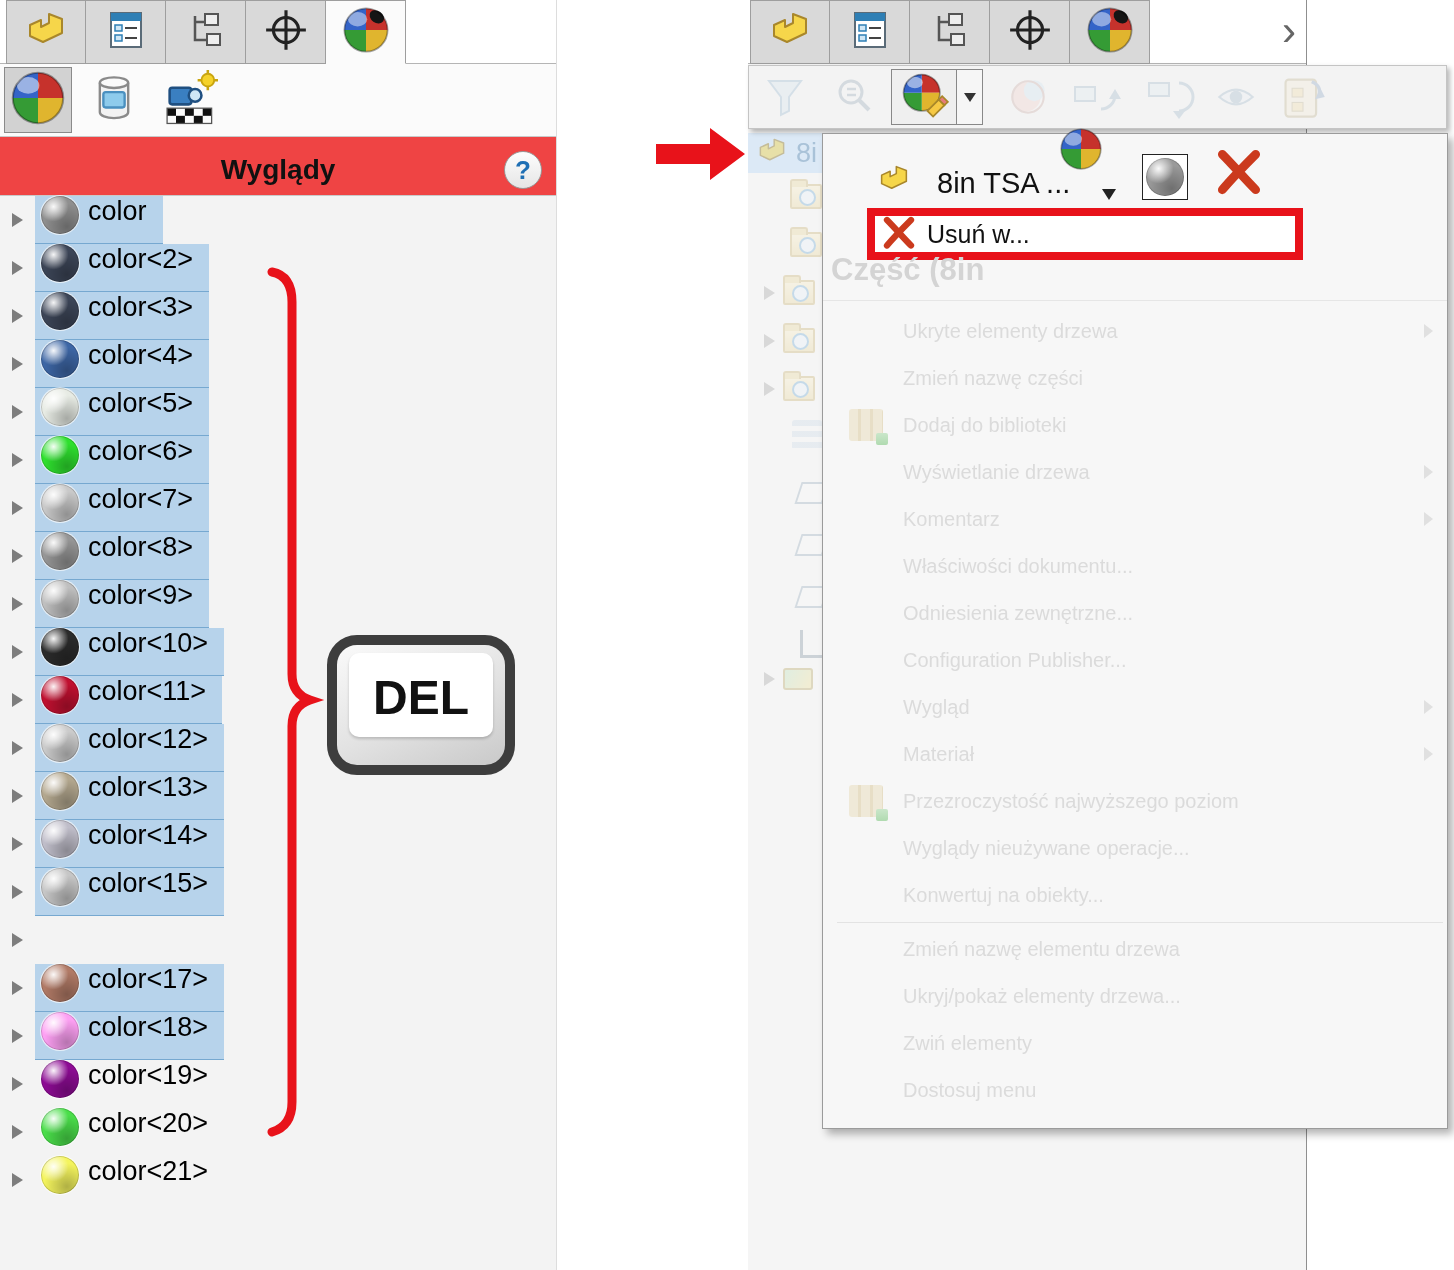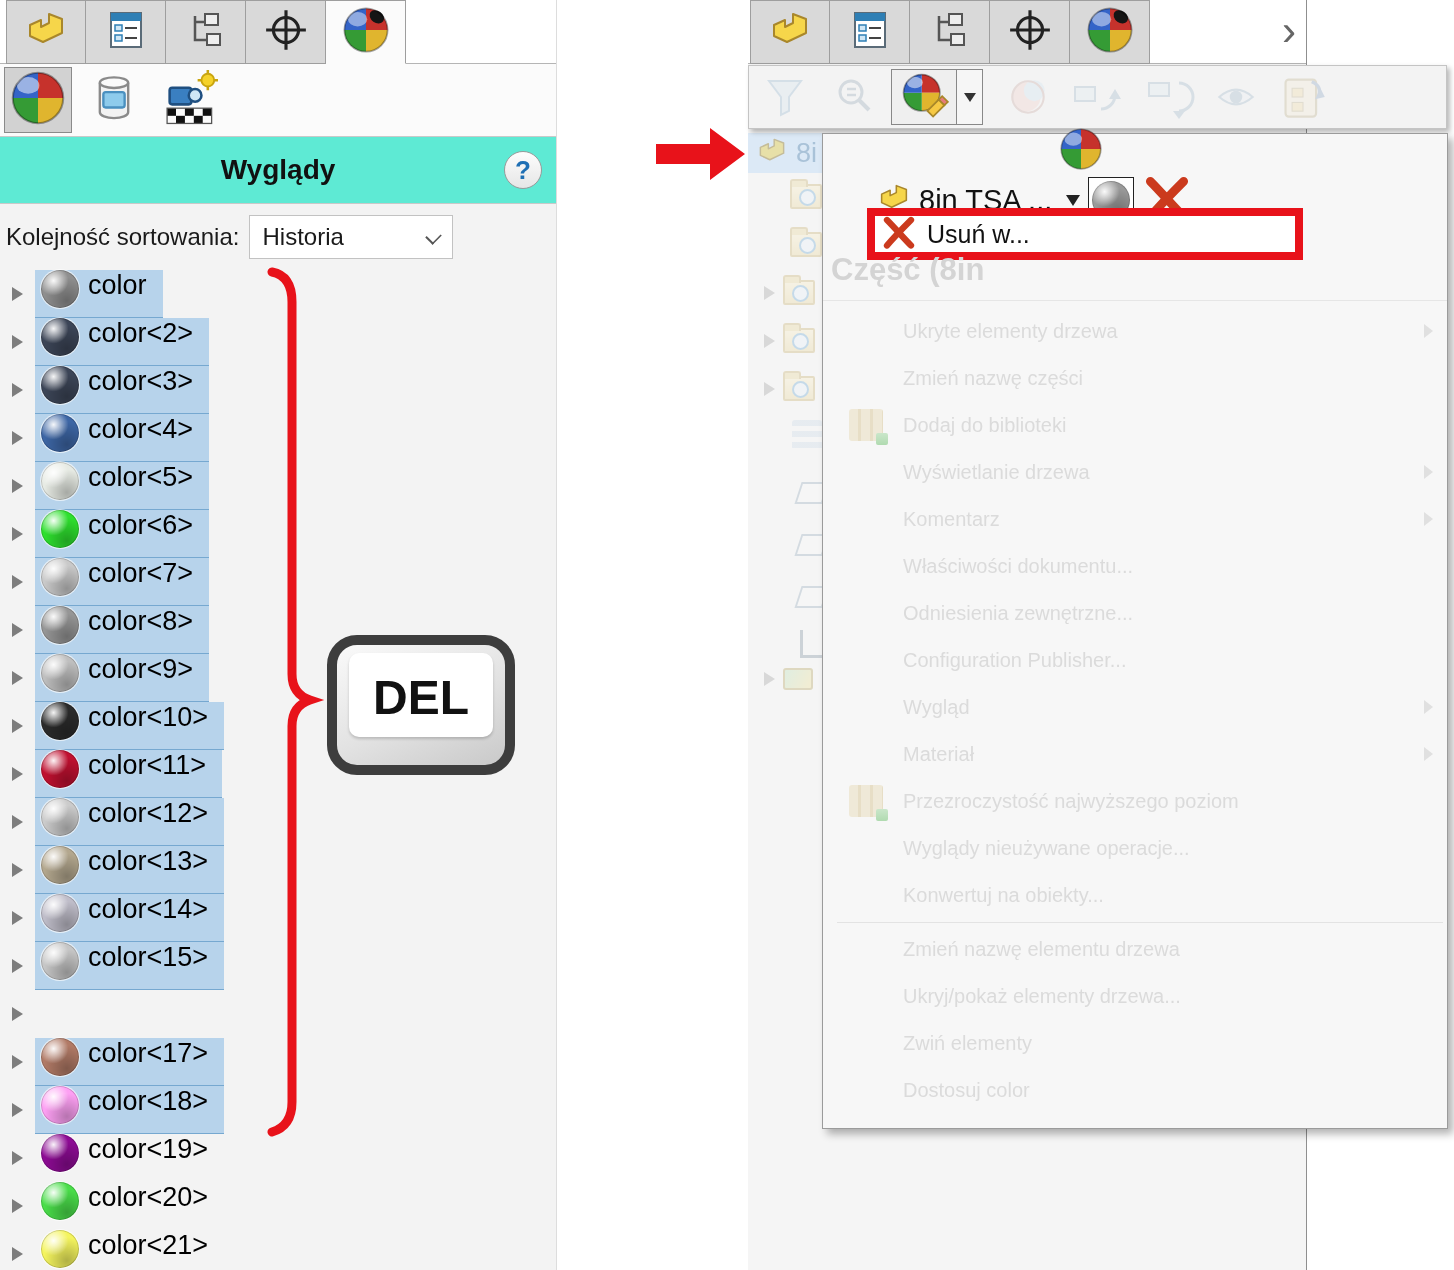--- a/index.html
+++ b/index.html
@@ -13,21 +13,21 @@
     background:#f3f3f3; border-right:1px solid #ddd; }
   .tabbar { position:relative; height:64px; background:#fff; border-bottom:1px solid #b5b5b5;
     display:flex; padding-left:6px; }
   .tab { width:80px; height:64px; background:#d9d9d9; border:1px solid #9e9e9e; border-left:none;
     display:flex; align-items:center; justify-content:center; }
   .tab:first-child { border-left:1px solid #9e9e9e; }
   .tab.active { background:#fbfbfb; border-bottom:1px solid #fbfbfb; }
   .subtoolbar { height:72px; background:#fbfbfb; display:flex; align-items:center; padding-left:4px; gap:8px; }
   .tbtn { width:68px; height:66px; display:flex; align-items:center; justify-content:center; }
   .tbtn.pressed { background:#d2d2d2; border:1px solid #8a8a8a; }
-  .panel-header { position:relative; height:68px; background:#5eead4;
+  .panel-header { position:relative; height:60px; background:#ef4444;
     border-top:1px solid #c9c9c9; border-bottom:1px solid #c9c9c9;
     text-align:center; line-height:66px; font-weight:bold; font-size:28px; color:#111; }
   .help-btn { position:absolute; right:14px; top:14px; width:38px; height:38px; border-radius:50%;
     border:1px solid #9a9a9a; background:linear-gradient(#fdfdfd,#e6e6e6);
     color:#1f6fb4; font-weight:bold; font-size:26px; line-height:36px; text-align:center; }
   .sort-row { height:66px; display:flex; align-items:center; padding-left:6px;
     font-size:24px; color:#1a1a1a; background:#f3f3f3; }
   .sort-select { margin-left:10px; width:204px; height:44px; background:#fff;
     border:1px solid #c2c2c2; display:flex; align-items:center; padding:0 12px;
     font-size:24px; position:relative; }
@@ -88,21 +88,21 @@
   .fic.faded { opacity:.26; }
   .edit-appearance-btn { width:66px; height:56px; border:1px solid #888; background:#efefef;
     display:flex; align-items:center; justify-content:center; margin-left:14px; }
   .dd-cell { width:26px; height:56px; border:1px solid #888; border-left:none; background:#f6f6f6;
     display:flex; align-items:center; justify-content:center; }
   .dd-tri { width:0; height:0; border-top:9px solid #333; border-left:6px solid transparent; border-right:6px solid transparent; }
   
   .context-menu { position:absolute; left:822px; top:133px; width:626px; height:996px;
     background:#f7f7f7; border:1px solid #9b9b9b; box-shadow:5px 5px 8px rgba(0,0,0,.3); }
   .ctx-sphere { position:absolute; left:236px; top:-7px; }
-  .ctx-part-row { position:absolute; left:54px; top:42px; height:48px; display:flex; align-items:center; gap:8px; }
+  .ctx-part-row { position:absolute; left:54px; top:18px; height:48px; display:flex; align-items:flex-end; gap:26px; }
   .ctx-part-label { font-size:29px; color:#111; white-space:nowrap; }
   .ctx-dd-tri { width:0; height:0; border-top:11px solid #222; border-left:7px solid transparent;
     border-right:7px solid transparent; margin-left:6px; }
   .ctx-sphere-box { width:46px; height:46px; border:1px solid #222; background:#fff;
     display:flex; align-items:center; justify-content:center; }
   .ctx-sphere-box .ball { width:38px; height:38px; margin:0; }
   .delete-callout { position:absolute; left:44px; top:74px; width:436px; height:52px;
     border:8px solid #e8121a; background:#fff; display:flex; align-items:center;
     padding-left:6px; gap:10px; }
   .delete-callout .dc-label { font-size:25px; color:#111; }
@@ -219,27 +219,20 @@
             </svg>
         </span>
       </div>
     </div>
 
     <div class="panel-header">
       <span>Wyglądy</span>
       <div class="help-btn">?</div>
     </div>
 
-    <div class="sort-row">
-      <span>Kolejność sortowania:</span>
-      <div class="sort-select">
-        <span>Historia</span>
-        <span class="sort-chev"></span>
-      </div>
-    </div>
 
     <div class="color-list">
 
     <div class="crow">
           <span class="twisty"></span>
           <span class="sel selected">
             <span class="ball" style="--c: #8f8f8f;"></span>
             <span class="clabel">color</span>
           </span>
         </div>
@@ -690,19 +683,19 @@
           <span class="mi-label">Ukryj/pokaż elementy drzewa...</span>
 
         </div>
         <div class="mi">
 
           <span class="mi-label">Zwiń elementy</span>
 
         </div>
         <div class="mi">
 
-          <span class="mi-label">Dostosuj color</span>
+          <span class="mi-label">Dostosuj menu</span>
 
         </div>
       </div>
   </div>
 
 </div>
 
 </body></html>

